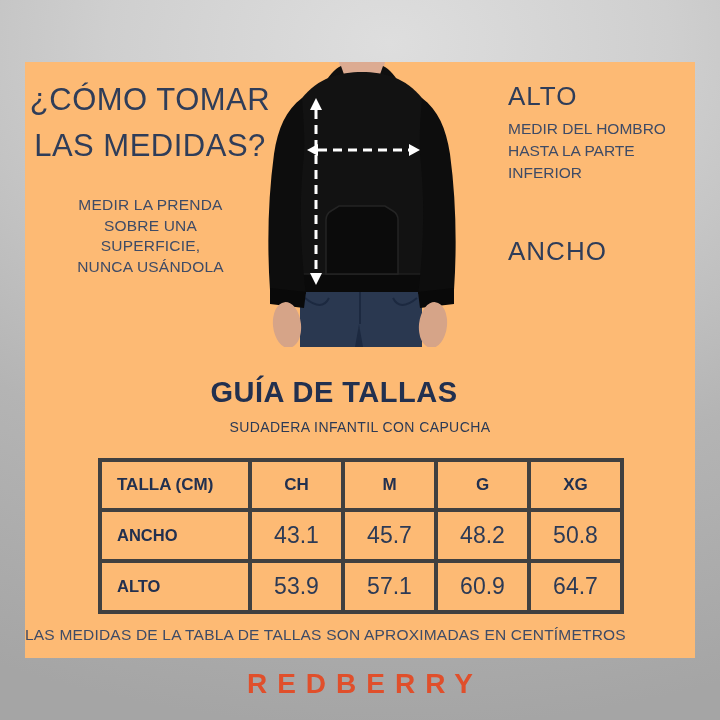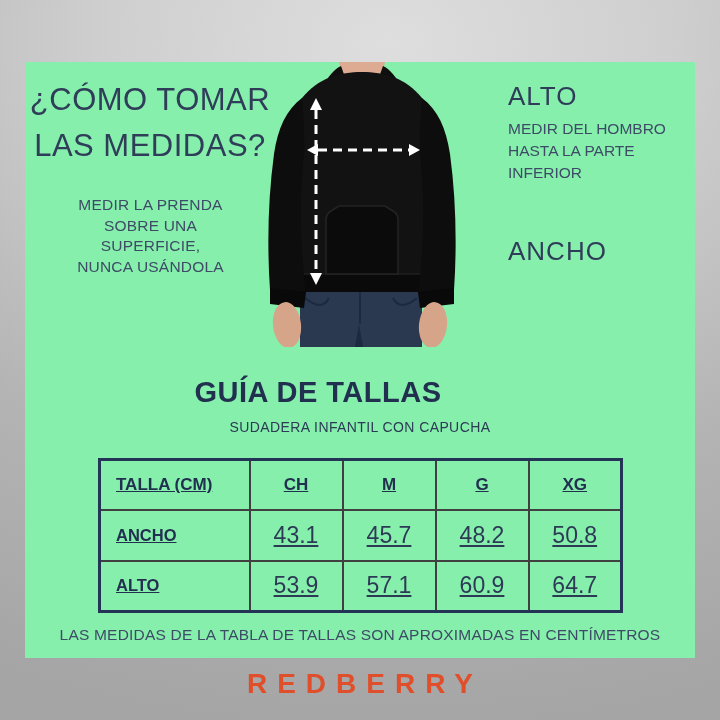--- a/index.html
+++ b/index.html
@@ -5,21 +5,21 @@
   * { margin:0; padding:0; box-sizing:border-box; }
   html,body { width:720px; height:720px; }
   body {
     position:relative;
     font-family:"Liberation Sans", sans-serif;
     background: radial-gradient(130% 95% at 54% 6%, #dedede 0%, #cfcfcf 30%, #b4b4b4 65%, #a5a5a5 100%);
     overflow:hidden;
   }
   .card {
     position:absolute; left:25px; top:62px; width:670px; height:596px;
-    background:#86efac;
+    background:#fdba74;
   }
   .abs { position:absolute; }
 
   
   .headline {
     left:0; top:15px; width:250px; text-align:center;
     font-size:31px; line-height:46px; font-weight:300;
     letter-spacing:0.5px; color:#2f3d59;
   }
   .instructions {
@@ -34,40 +34,40 @@
   .measure-block.ancho { top:173px; }
   .measure-title { font-size:26px; line-height:32px; font-weight:300; letter-spacing:1px; }
   .measure-desc { margin-top:6px; font-size:15.5px; line-height:22px; font-weight:300; color:#3e4b66; }
 
   
   .photo { left:217px; top:0; width:240px; height:285px; }
   .photo svg { display:block; width:240px; height:285px; }
 
   
   .guide-title {
-    left:0; top:314px; width:586px; text-align:center;
+    left:16px; top:314px; width:586px; text-align:center;
     font-size:29px; font-weight:700; letter-spacing:0.5px; color:#22304f;
   }
   .guide-subtitle {
     left:0; top:357px; width:670px; text-align:center;
     font-size:14px; letter-spacing:0.4px; color:#2c3a55;
   }
 
   
   .table-wrap { left:73px; top:396px; }
   table { border-collapse:collapse; table-layout:fixed; border:3px solid #243457; }
-  th, td { border:2px solid #404040;text-decoration:underline; }
+  th, td { border:4px solid #404040; }
   col.c0 { width:150px; } col.cn { width:93px; }
   thead th { height:50px; font-size:17px; font-weight:700; color:#22304f; text-align:center; }
   tbody td { height:51px; font-size:23px; color:#2c3a55; text-align:center; }
   .lead { text-align:left !important; padding-left:15px; }
   td.rowlabel { font-size:16.5px; font-weight:700; color:#22304f; }
 
   .note {
-    left:0; top:564px; width:670px; text-align:center;
+    left:0; top:564px; width:670px; text-align:left;
     font-size:15.5px; font-weight:300; letter-spacing:0.2px; color:#3e4b66;
   }
 
   .brand {
     position:absolute; left:0; top:668px; width:720px; text-align:center;
     font-size:28px; font-weight:700; letter-spacing:10px; text-indent:10px;
     color:#e04f2b;
   }
 </style>
 </head>

